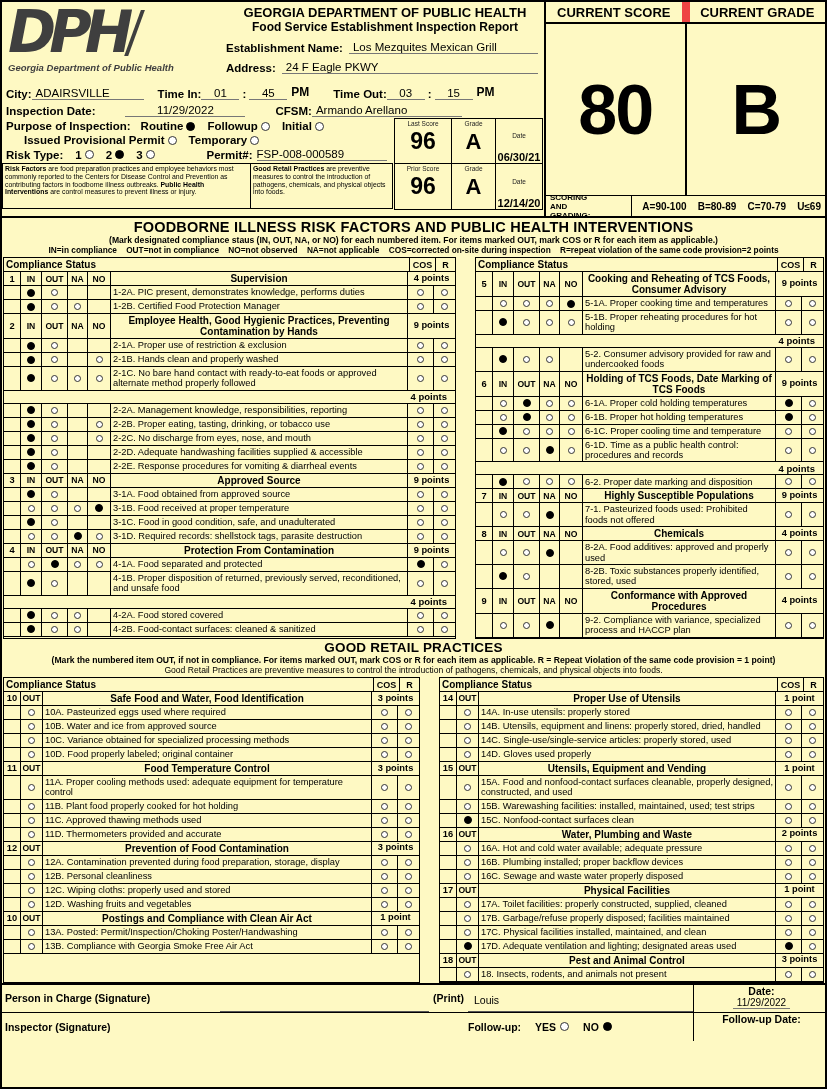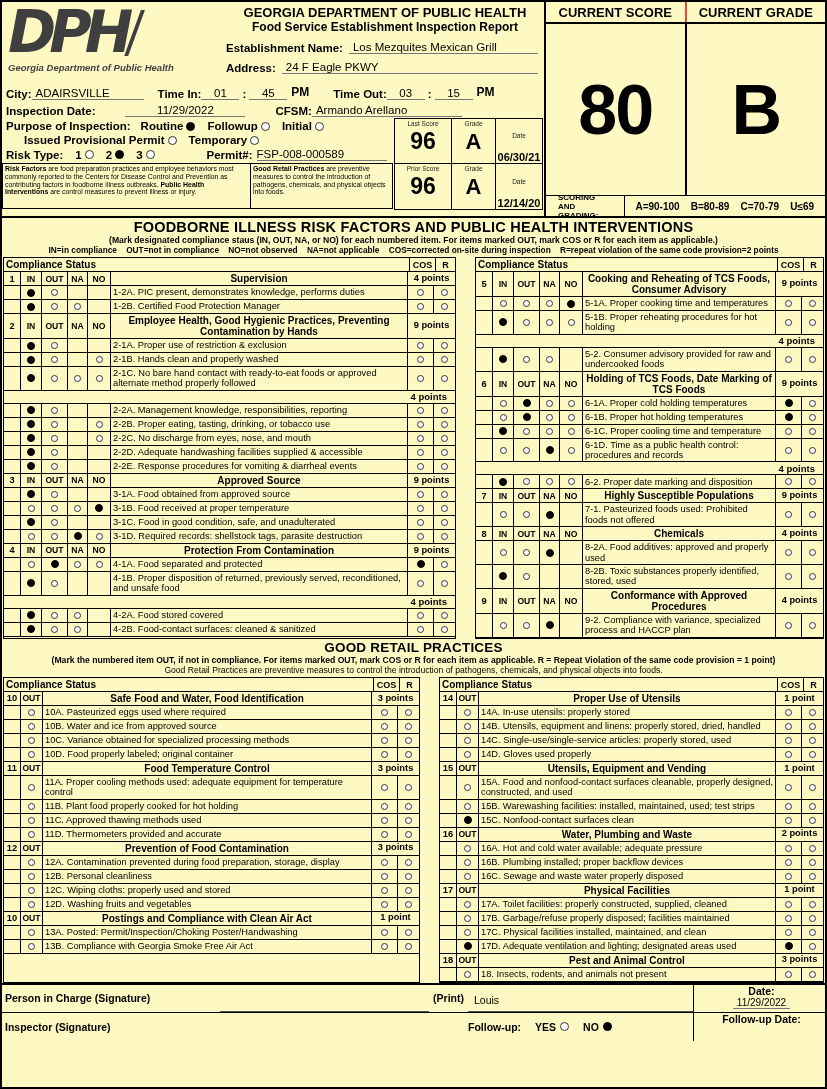--- a/index.html
+++ b/index.html
@@ -6,25 +6,25 @@
   html,body { background:#9a9a9a; }
   body { font-family: "Liberation Sans", sans-serif; color:#000; }
   .page { width:827px; height:1089px; margin:0 auto; background:#fef9c3; border:2px solid #000; overflow:hidden; position:relative; }
 
   
   .top { display:flex; height:216px; border-bottom:2px solid #000; }
   .top-left { flex:1; position:relative; }
   .top-right { width:281px; border-left:2px solid #000; display:flex; flex-direction:column; }
   .tr-head { display:flex; height:22px; border-bottom:2px solid #000; }
   .tr-head .cellh { flex:1; text-align:center; font-weight:bold; font-size:13px; padding-top:3px; }
-  .tr-head .cellh:first-child { border-right:2px solid #ef4444; }
+  .tr-head .cellh:first-child { border-right:8px solid #ef4444; }
   .tr-main { flex:1; display:flex; }
   .tr-main .big { flex:1; display:flex; align-items:center; justify-content:center; font-size:70px; font-weight:bold; letter-spacing:-2px; }
   .tr-main .big:first-child { border-right:2px solid #000; }
-  .tr-strip { height:21px; border-top:1.5px solid #000; display:flex; align-items:center; font-size:8px; font-weight:bold; padding:0 12px; }
+  .tr-strip { height:21px; border-top:1.5px solid #000; display:flex; align-items:center; font-size:8px; font-weight:bold; padding:0 4px; }
   .tr-strip .scale { margin-left:26px; padding-left:10px; border-left:1.5px solid #000; font-size:10px; white-space:pre; height:100%; display:flex; align-items:center; }
 
   .hrow1 { display:flex; height:80px; }
   .logo { width:224px; padding:2px 0 0 6px; color:#3f3f3f; }
   .logo-dph { font-family:"DejaVu Sans", sans-serif; font-size:58px; font-weight:bold; font-style:italic; letter-spacing:-7px; line-height:0.98; }
   .logo-slash { display:inline-block; width:4px; height:46px; background:#3f3f3f; transform:skewX(-20deg) translateY(4px); margin-left:8px; }
   .logo-cap { font-size:9.5px; font-weight:bold; font-style:italic; margin-top:1px; }
   .titles { flex:1; padding-top:3px; }
   .agency { text-align:center; font-size:13px; font-weight:bold; }
   .rtitle { text-align:center; font-size:12px; font-weight:bold; }

